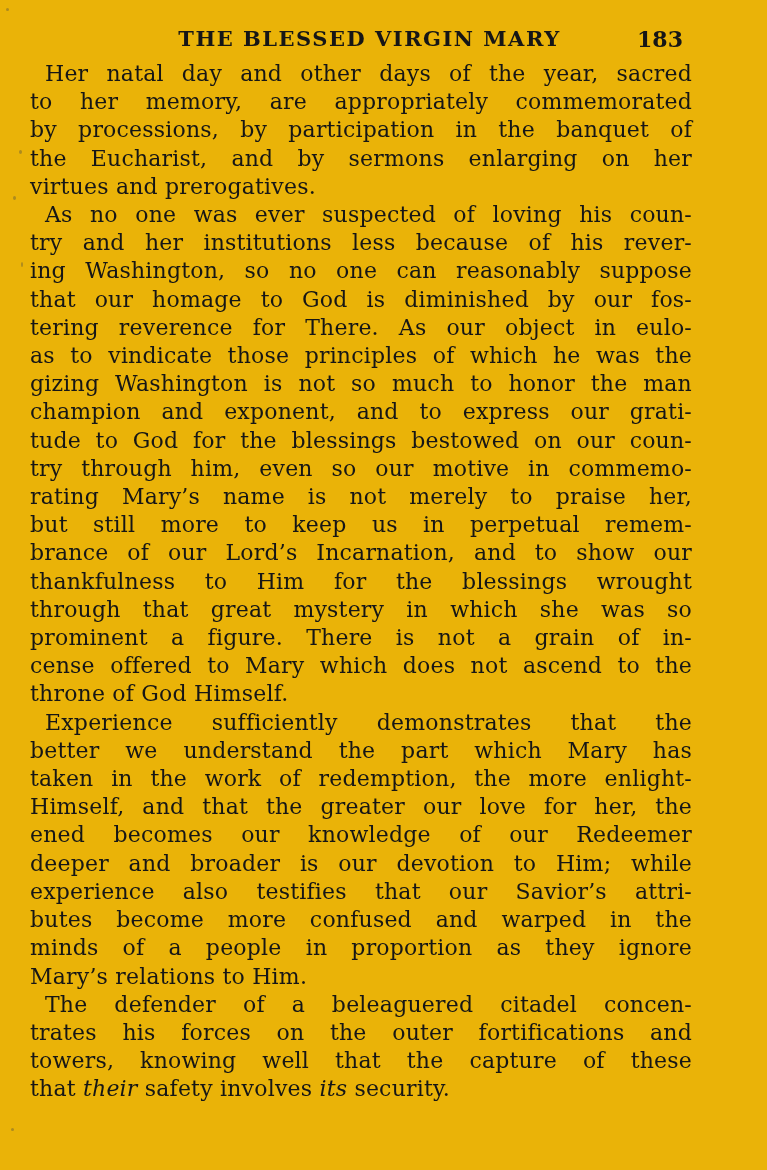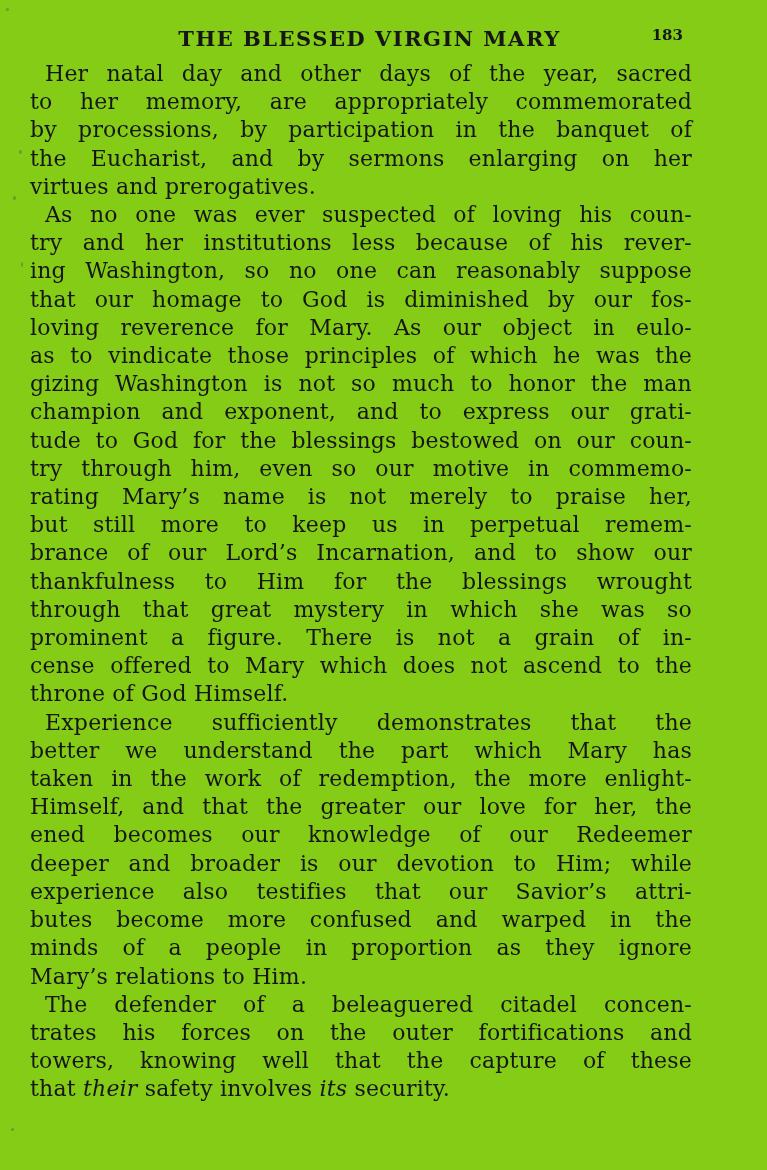--- a/index.html
+++ b/index.html
@@ -4,21 +4,21 @@
 <style>
   html, body { margin: 0; padding: 0; }
   body {
     width: 767px; height: 1170px;
     background: #ffffff;
     font-family: "DejaVu Serif", serif;
   }
   .page {
     position: relative;
     width: 767px; height: 1170px;
-    background: #84cc16;
+    background: #eab308;
     color: #161616;
     overflow: hidden;
   }
   .header {
     position: absolute;
     top: 26px; left: 0; width: 100%;
     height: 30px;
   }
   .title {
     position: absolute;
@@ -26,21 +26,21 @@
     text-align: center;
     font-weight: bold;
     font-size: 21px;
     letter-spacing: 1.5px;
     transform: translateX(-14px);
   }
   .pagenum {
     position: absolute;
     right: 84px; top: 0;
     font-weight: bold;
-    font-size: 15px;
+    font-size: 22px;
   }
   .text-block {
     position: absolute;
     left: 30px; top: 60px;
     width: 662px;
   }
   .line {
     font-size: 22px;
     line-height: 28.2px;
     white-space: normal;
@@ -71,21 +71,21 @@
   <div class="text-block">
       <div class="line first">Her natal day and other days of the year, sacred</div>
       <div class="line">to her memory, are appropriately commemorated</div>
       <div class="line">by processions, by participation in the banquet of</div>
       <div class="line">the Eucharist, and by sermons enlarging on her</div>
       <div class="line last">virtues and prerogatives.</div>
       <div class="line first">As no one was ever suspected of loving his coun-</div>
       <div class="line">try and her institutions less because of his rever-</div>
       <div class="line">ing Washington, so no one can reasonably suppose</div>
       <div class="line">that our homage to God is diminished by our fos-</div>
-      <div class="line">loving reverence for Mary. As our object in eulo-</div>
+      <div class="line">tering reverence for There. As our object in eulo-</div>
       <div class="line">as to vindicate those principles of which he was the</div>
       <div class="line">gizing Washington is not so much to honor the man</div>
       <div class="line">champion and exponent, and to express our grati-</div>
       <div class="line">tude to God for the blessings bestowed on our coun-</div>
       <div class="line">try through him, even so our motive in commemo-</div>
       <div class="line">rating Mary’s name is not merely to praise her,</div>
       <div class="line">but still more to keep us in perpetual remem-</div>
       <div class="line">brance of our Lord’s Incarnation, and to show our</div>
       <div class="line">thankfulness to Him for the blessings wrought</div>
       <div class="line">through that great mystery in which she was so</div>

